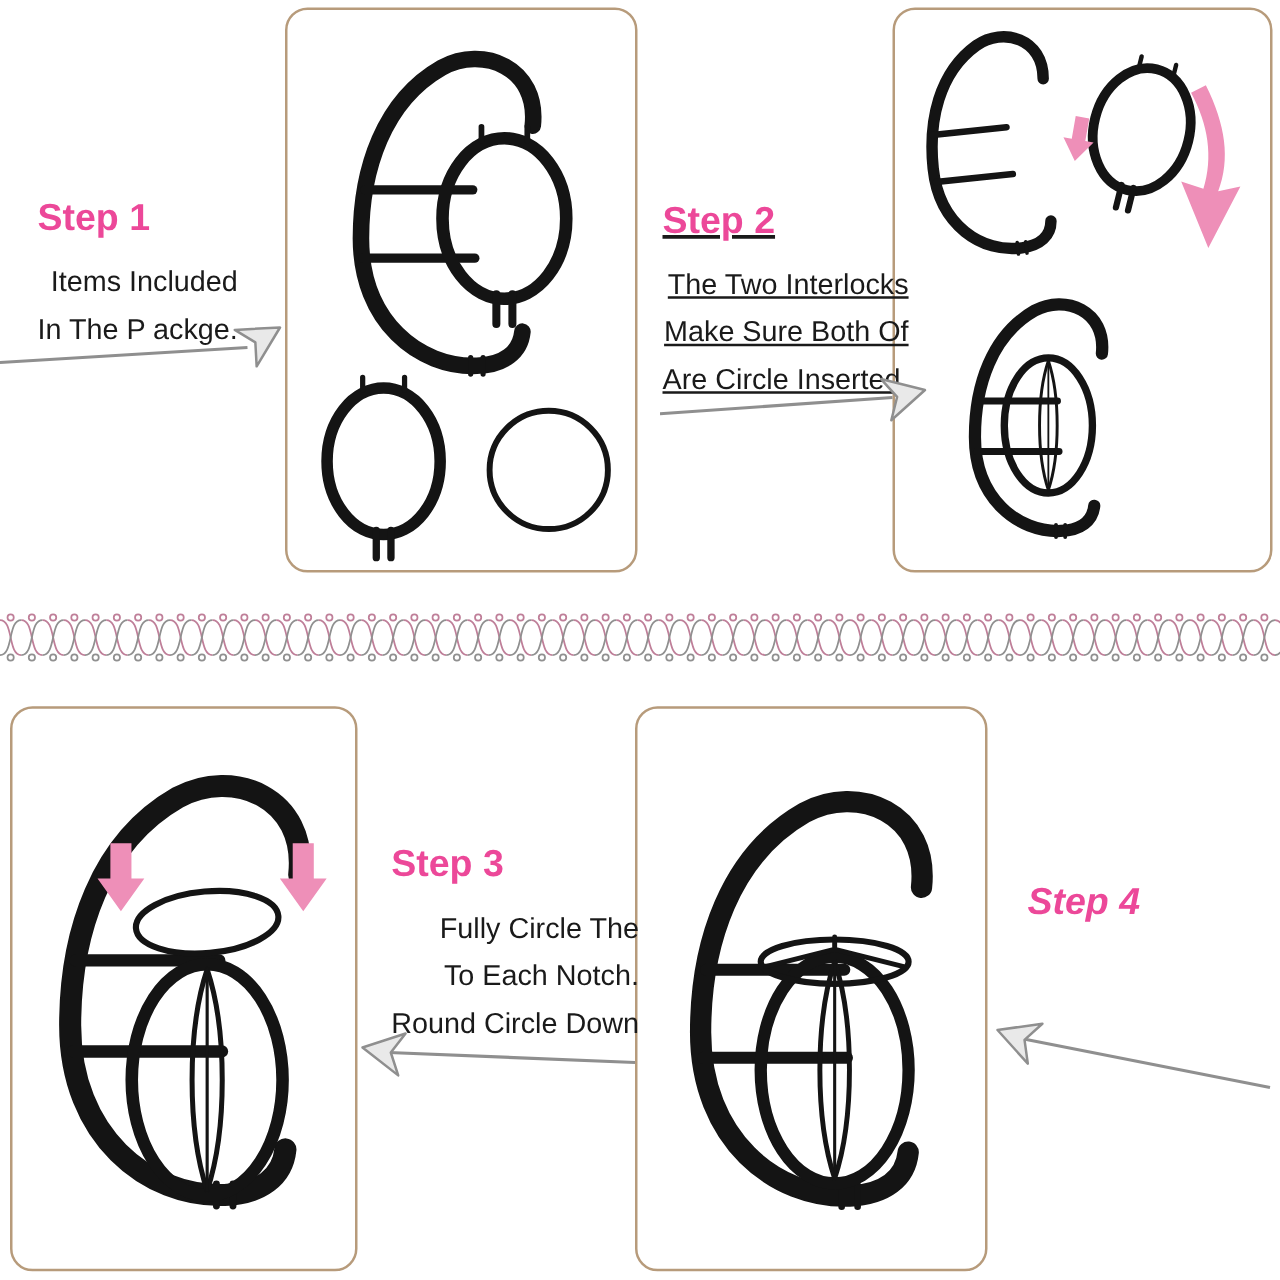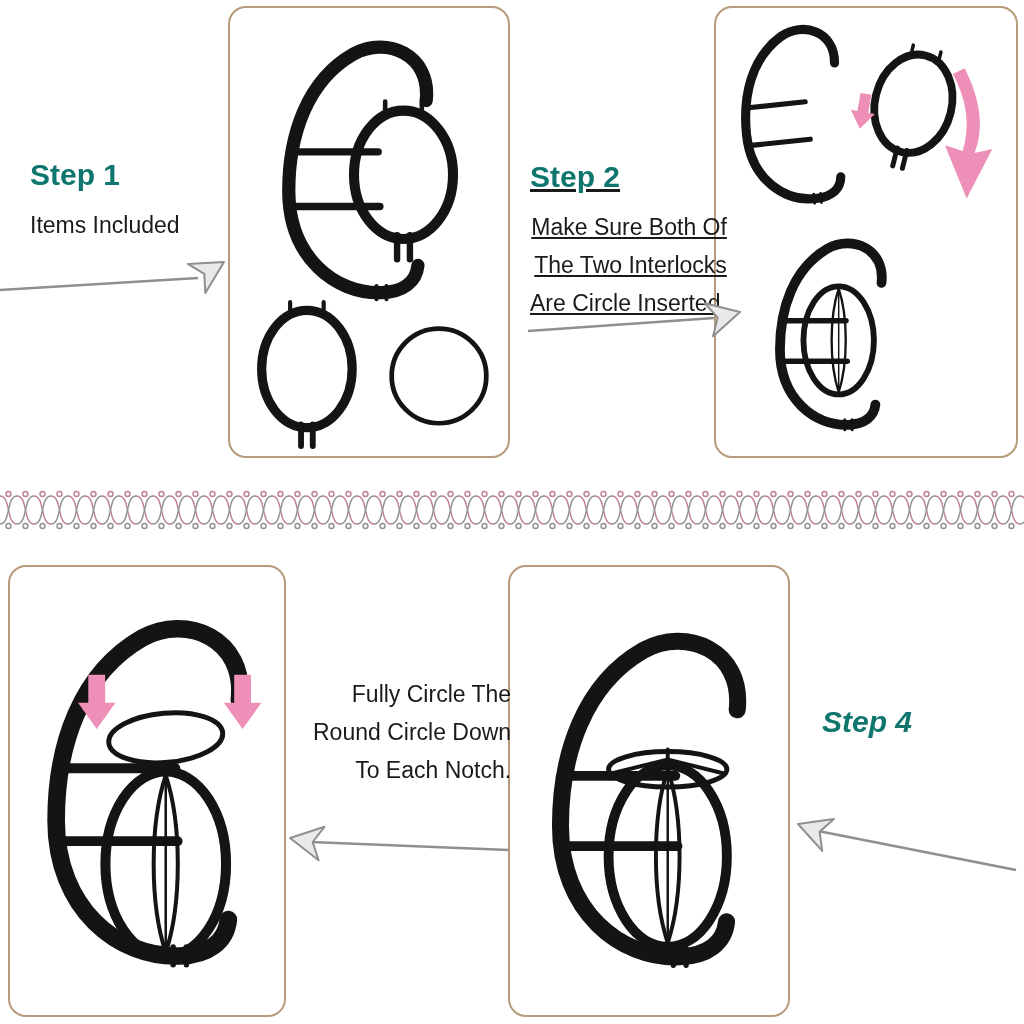--- a/index.html
+++ b/index.html
@@ -10,21 +10,21 @@
   body{
     width:1024px;height:1024px;position:relative;background:#ffffff;overflow:hidden;
     font-family:"Liberation Sans", sans-serif;color:var(--text);
   }
   .panel{position:absolute;border:2px solid var(--panel-border);border-radius:18px;background:#fff;overflow:hidden;box-sizing:border-box;}
   #panel1{left:228px;top:6px;width:282px;height:452px;}
   #panel2{left:714px;top:6px;width:304px;height:452px;}
   #panel3{left:8px;top:565px;width:278px;height:452px;}
   #panel4{left:508px;top:565px;width:282px;height:452px;}
   .stepblock{position:absolute;}
-  .step-title{font-size:30px;font-weight:700;color:#0f766e;margin:0 0 14px 0;white-space:nowrap;}
+  .step-title{font-size:30px;font-weight:700;color:#ec4899;margin:0 0 14px 0;white-space:nowrap;}
   .step-lines div{font-size:23px;line-height:38px;white-space:nowrap;text-align:right;}
   .arrow-svg{position:absolute;}
   #arrow1{left:0;top:252px;}
   #arrow2{left:528px;top:298px;}
   #arrow3{left:284px;top:818px;}
   #arrow4{left:790px;top:806px;}
   #divider{position:absolute;left:0;top:486px;}
   svg{display:block;}
   .st{stroke:var(--ink);fill:none;stroke-linecap:round;}
   .pf{fill:var(--pink);stroke:none;}
@@ -115,37 +115,39 @@
     <use href="#vert-oval" transform="translate(160,292) scale(1.0)"></use>
     <ellipse class="st" stroke-width="5" cx="160" cy="204" rx="60" ry="18"></ellipse>
     <path class="st" stroke-width="4" d="M104 208 L160 194 L216 208 M160 194 V184"></path>
   </svg>
 </div>
 
 <div class="stepblock" id="step1" style="left:30px;top:158px;">
   <div class="step-title">Step 1</div>
   <div class="step-lines">
     <div>Items Included</div>
+    <div>In The P ackge.</div>
   </div>
 </div>
 
 <div class="stepblock" id="step2" style="left:530px;top:160px;text-decoration:underline;">
   <div class="step-title">Step 2</div>
   <div class="step-lines">
+    <div>The Two Interlocks</div>
     <div>Make Sure Both Of</div>
-    <div>The Two Interlocks</div>
     <div>Are Circle Inserted.</div>
   </div>
 </div>
 
 <div class="stepblock" id="step3" style="left:313px;top:675px;">
+  <div class="step-title">Step 3</div>
   <div class="step-lines">
     <div>Fully Circle The</div>
+    <div>To Each Notch.</div>
     <div>Round Circle Down</div>
-    <div>To Each Notch.</div>
   </div>
 </div>
 
 <div class="stepblock" id="step4" style="left:822px;top:705px;font-style:italic;">
   <div class="step-title">Step 4</div>
 </div>
 
 <svg class="arrow-svg" id="arrow1" width="232" height="48">
   <path class="shaft" d="M0 38 L198 26"></path>
   <g transform="translate(224,10) rotate(-31)">

